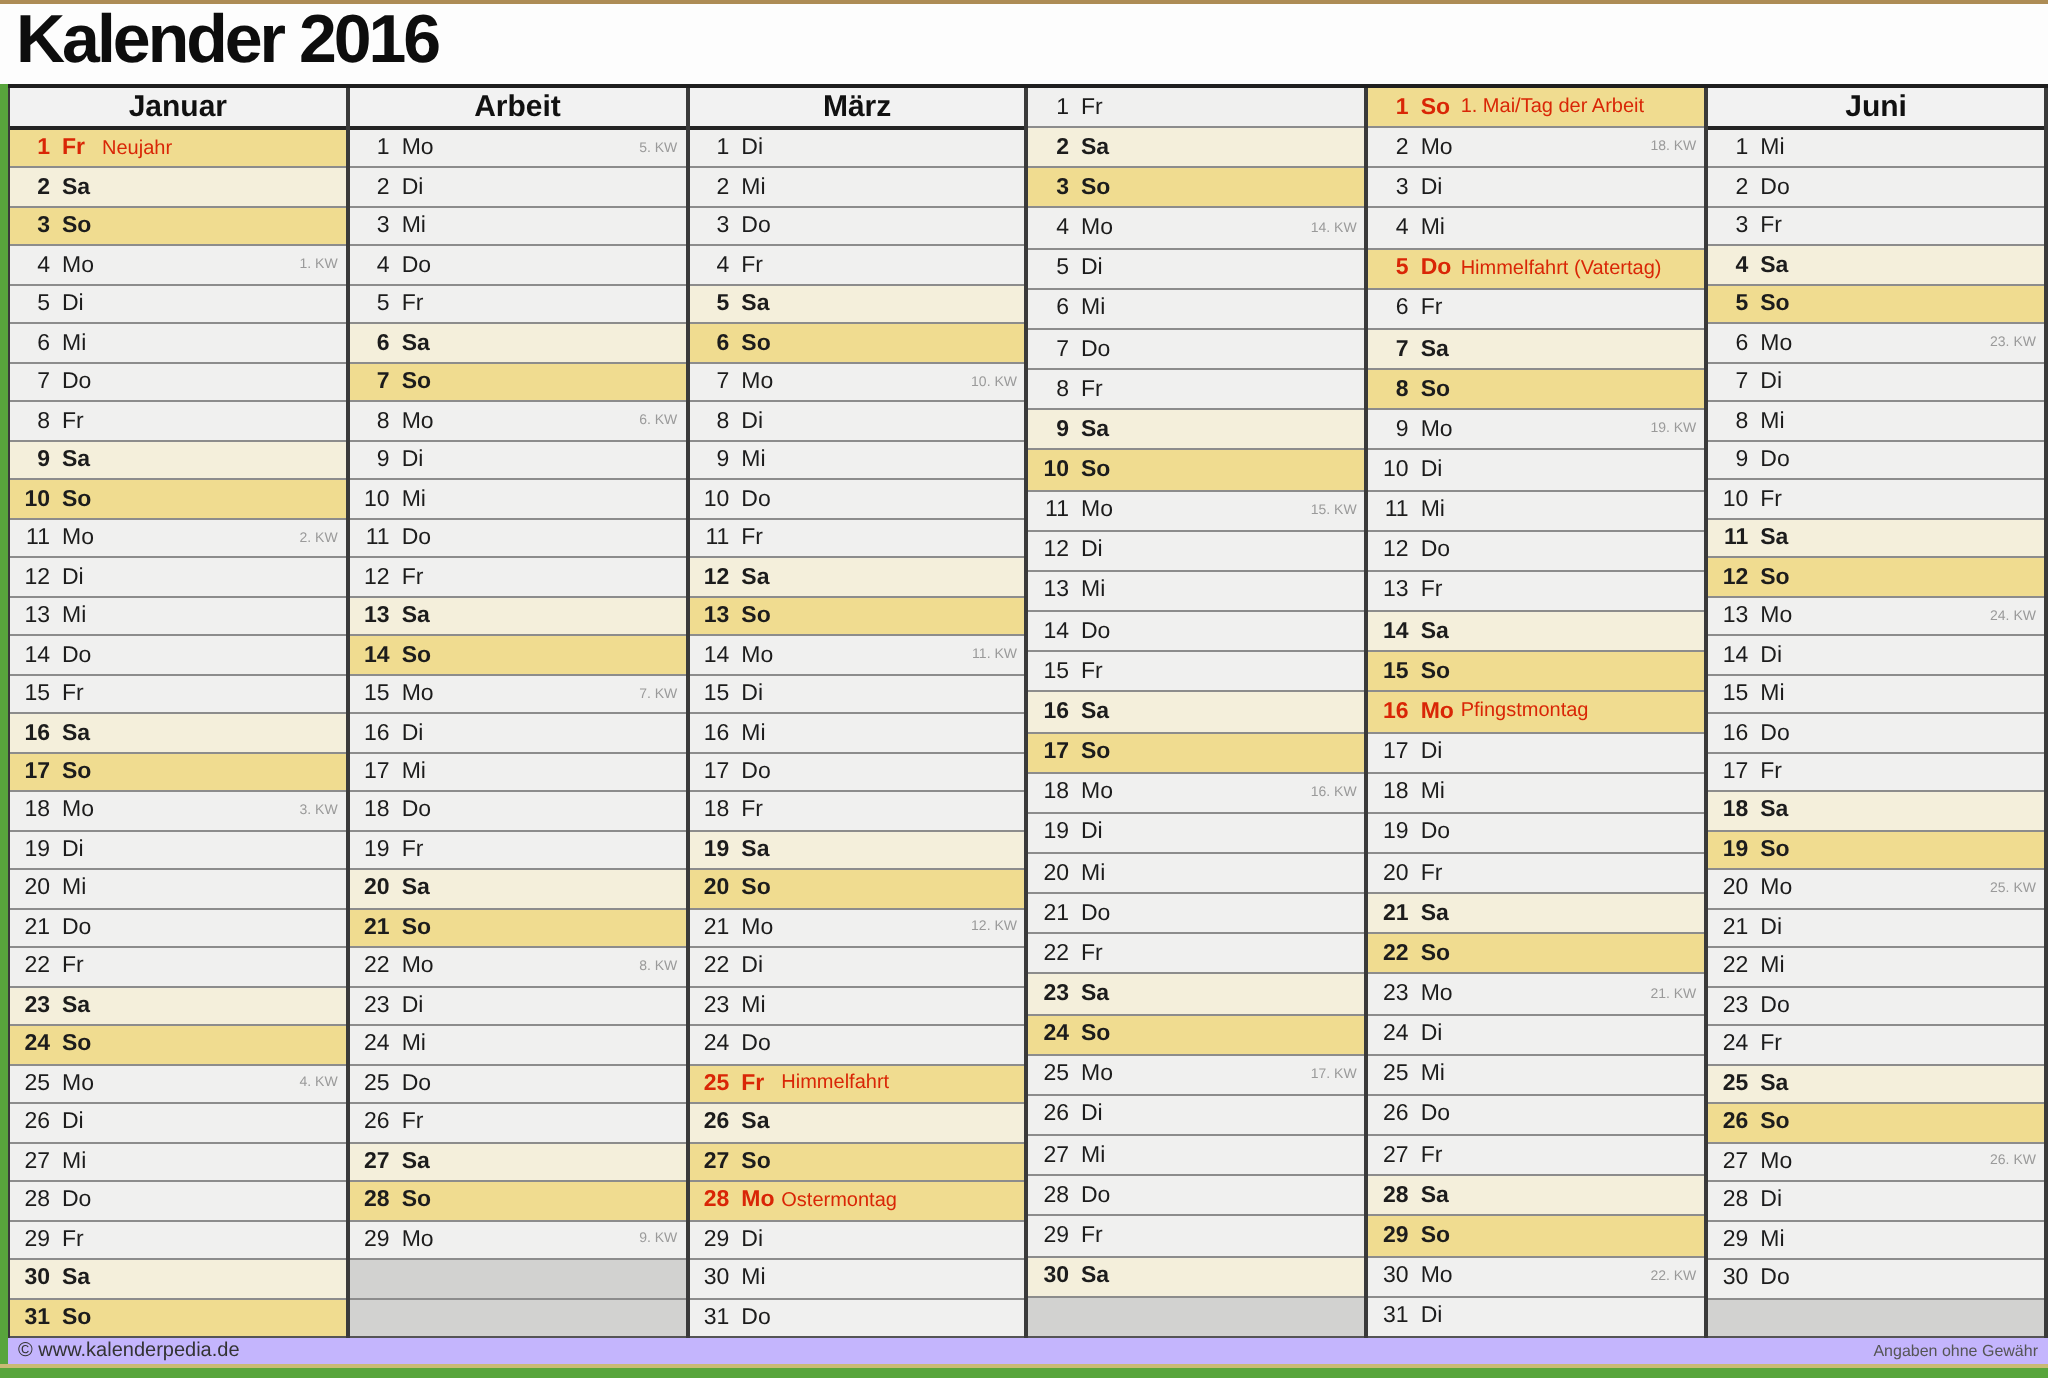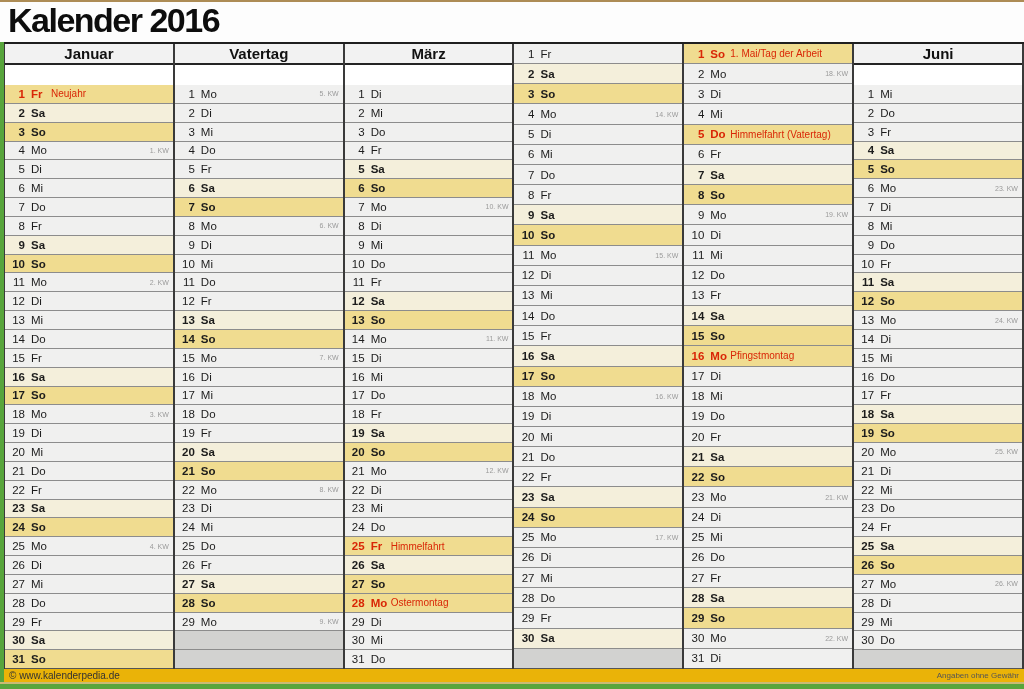--- a/index.html
+++ b/index.html
@@ -22,21 +22,21 @@
   .logo-line { font-size:19px; color:#1a1a1a; letter-spacing:-0.5px; }
   .logo-red { color:var(--red,#cc1e0c); font-style:italic; font-weight:bold; }
   .logo-sub { font-size:10.5px; color:#4a4a4a; margin-top:1px; }
 
   
   .main { flex:1; display:flex; min-height:0; }
   .green-strip { width:4px; background:var(--green,#58a53c); flex:none; }
   .content { flex:1; display:flex; flex-direction:column; min-width:0; }
 
   .months { flex:1; display:flex; border-top:2px solid #1f1f1f; min-height:0; }
-  .month-col { flex:1; display:flex; flex-direction:column; border-right:2px solid #3a3a3a; min-width:0;gap:20px; }
+  .month-col { flex:1; display:flex; flex-direction:column; border-right:2px solid #3a3a3a; min-width:0; }
   .month-col:first-child { border-left:1px solid #3a3a3a; }
   .month-header {
     height:21px; line-height:20px; text-align:center; flex:none;
     font-size:15px; font-weight:bold; color:#111;
     background:#f2f2f2; border-bottom:2px solid #242424;
   }
   .rows { flex:1; display:flex; flex-direction:column; min-height:0; }
 
   .day-row {
     flex:1; display:flex; align-items:center; min-height:0; overflow:hidden;
@@ -51,21 +51,21 @@
 
   .sat { background:var(--sat,#f4efdb); font-weight:bold; }
   .sun { background:var(--sun,#f0dc90); font-weight:bold; }
   .holiday { background:var(--sun,#f0dc90); }
   .holiday .dnum, .holiday .dwd { color:var(--red,#d92606); font-weight:bold; }
   .empty { background:#d2d2d0; }
 
   
   .footer {
     height:13px; flex:none; display:flex; justify-content:space-between; align-items:center;
-    font-size:10px; color:#333; padding:0 5px 1px 5px; background:#eab308;
+    font-size:10px; color:#333; padding:0 5px 1px 5px; background:#c4b5fd;
   }
   .footer .f-right { font-size:8px; color:#555; }
   .khaki-bar { height:2px; flex:none; background:var(--khaki,#c9ba74); }
   .green-bar { height:5px; flex:none; background:var(--green,#61a83f); }
 </style>
 </head>
 <body>
 
 <div class="page">
 
@@ -205,21 +205,21 @@
                 <span class="dnum">30</span>
                 <span class="dwd">Sa</span>
               </div>
               <div class="day-row sun">
                 <span class="dnum">31</span>
                 <span class="dwd">So</span>
               </div>
             </div>
           </div>
           <div class="month-col">
-            <div class="month-header">Vatertag</div>
+            <div class="month-header">Arbeit</div>
             <div class="rows">
               <div class="day-row">
                 <span class="dnum">1</span>
                 <span class="dwd">Mo</span>
                 <span class="dkw">5. KW</span>
               </div>
               <div class="day-row">
                 <span class="dnum">2</span>
                 <span class="dwd">Di</span>
               </div>

